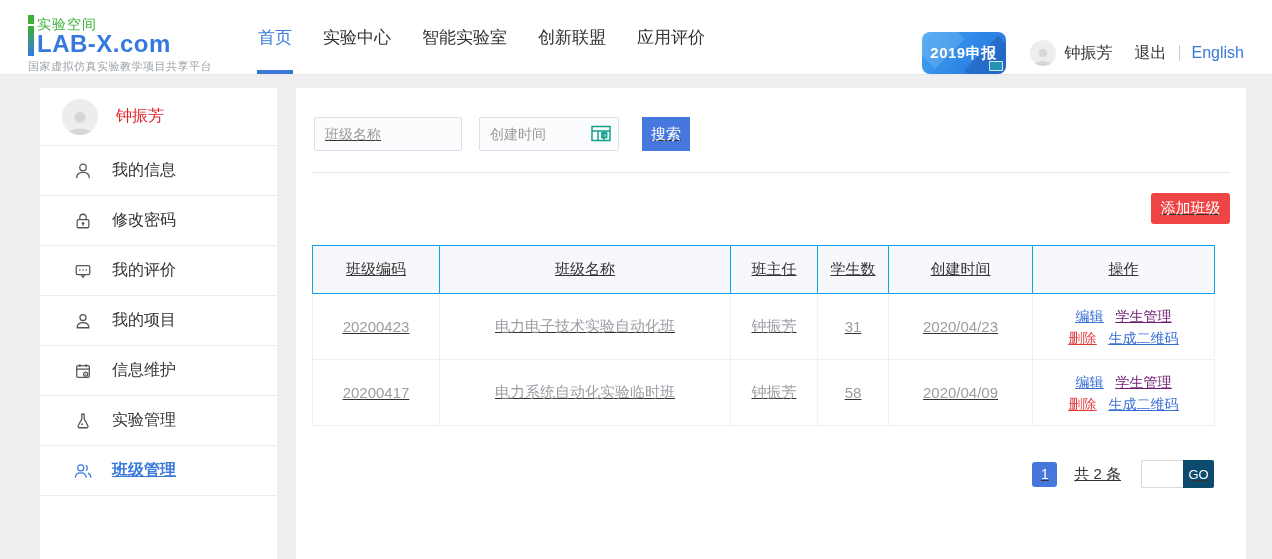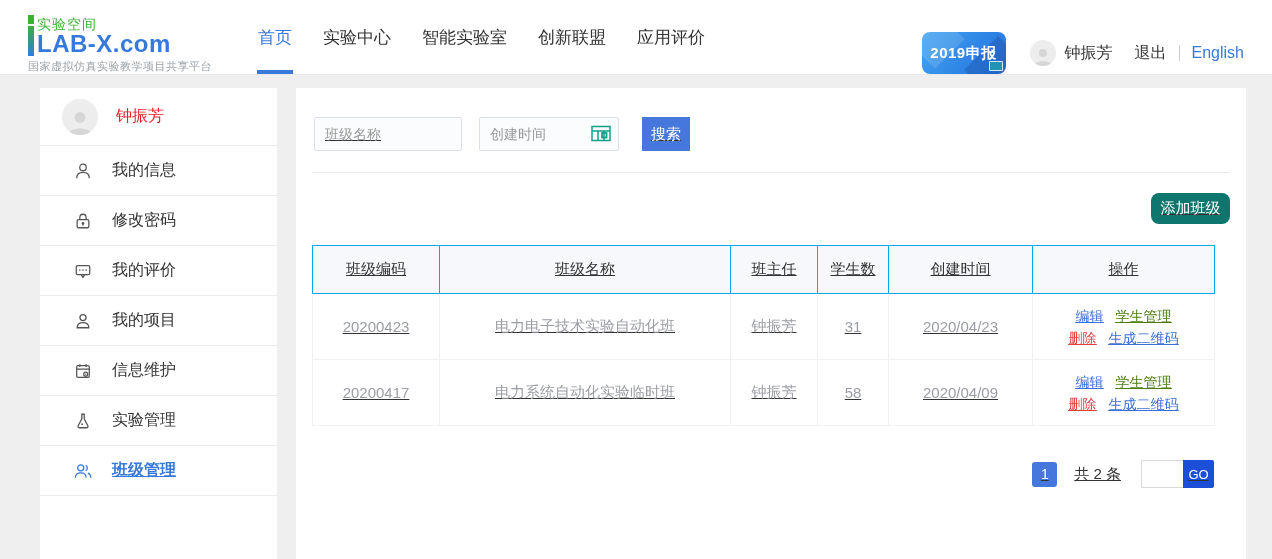--- a/index.html
+++ b/index.html
@@ -53,39 +53,39 @@
   .search-row { display:flex; align-items:center; margin-top:29px; }
   .inp { height:34px; border:1px solid #dde0e6; border-radius:2px; background:#fbfcfd; font-size:14px; color:#333; padding:0 10px; font-family:inherit; }
   .inp::placeholder { color:#999; }
   .inp-name { width:148px; margin-left:2px; }
   .date-wrap { position:relative; margin-left:17px; }
   .inp-date { width:140px; padding-right:32px; }
   .cal-icon { position:absolute; right:8px; top:8px; cursor:pointer; }
   .btn-search { width:48px; height:34px; margin-left:23px; background:#4577dd; color:#fff; border:none; border-radius:0; font-size:15px; cursor:pointer; font-family:inherit; }
   .hr { border-top:1px solid #e7e7e7; margin-top:21px; }
   .add-row { display:flex; justify-content:flex-end; margin-top:20px; }
-  .btn-add { width:79px; height:31px; background:#0f766e; color:#fff; border:none; border-radius:8px; font-size:15px; cursor:pointer; font-family:inherit; }
+  .btn-add { width:79px; height:31px; background:#ef4444; color:#fff; border:none; border-radius:3px; font-size:15px; cursor:pointer; font-family:inherit; }
 
   
   table { width:902px; margin-top:21px; border-collapse:collapse; table-layout:fixed; }
   thead th { background:#f7f8fb; height:48px; font-size:15px; font-weight:normal; color:#333; border:1px solid #0ea5e9; }
   tbody td { height:66px; text-align:center; font-size:15px; color:#9a9da3; border:1px solid #eef0f4; background:#fff; }
   .act-line { line-height:22px; }
   .act-link { font-size:14px; text-decoration:underline; margin:0 6px; cursor:pointer; }
   .lnk-blue { color:#3a6fd8;margin-top:44px; }
-  .lnk-teal { color:#4d7c0f; }
+  .lnk-teal { color:#701a75; }
   .lnk-red  { color:#e43d3c; }
 
   
   .pager { display:flex; align-items:center; justify-content:flex-end; margin-top:34px; width:902px; }
   .page-num { width:25px; height:25px; background:#4577dd; color:#fff; font-size:14px; border-radius:3px; display:flex; align-items:center; justify-content:center; cursor:pointer; }
   .pager-total { font-size:15px; color:#333; margin-left:17px; }
   .goto { display:flex; margin-left:20px; }
   .goto-input { width:42px; height:28px; border:1px solid #d9d9d9; border-right:none; border-radius:2px 0 0 2px; background:#fff; padding:0 6px; font-size:14px; font-family:inherit; }
-  .btn-go { width:31px; height:28px; background:#1d4ed8; color:#fff; border:none; border-radius:0 2px 2px 0; font-size:13px; cursor:pointer; font-family:inherit; }
+  .btn-go { width:31px; height:28px; background:#0c4a6e; color:#fff; border:none; border-radius:0 2px 2px 0; font-size:13px; cursor:pointer; font-family:inherit; }
 </style>
 </head>
 <body>
 
 <div class="stage">
 
   <div class="header">
     <div class="logo">
       <div class="logo-top">
         <div class="logo-i">

